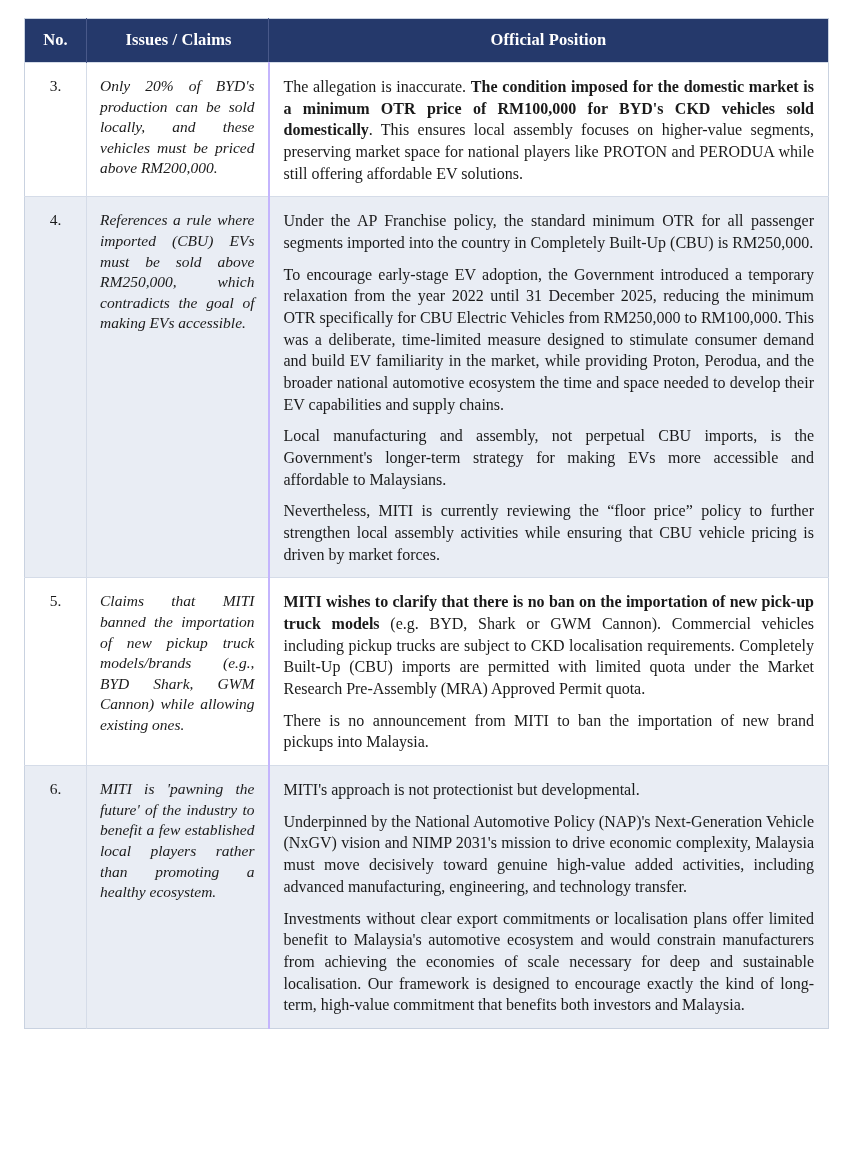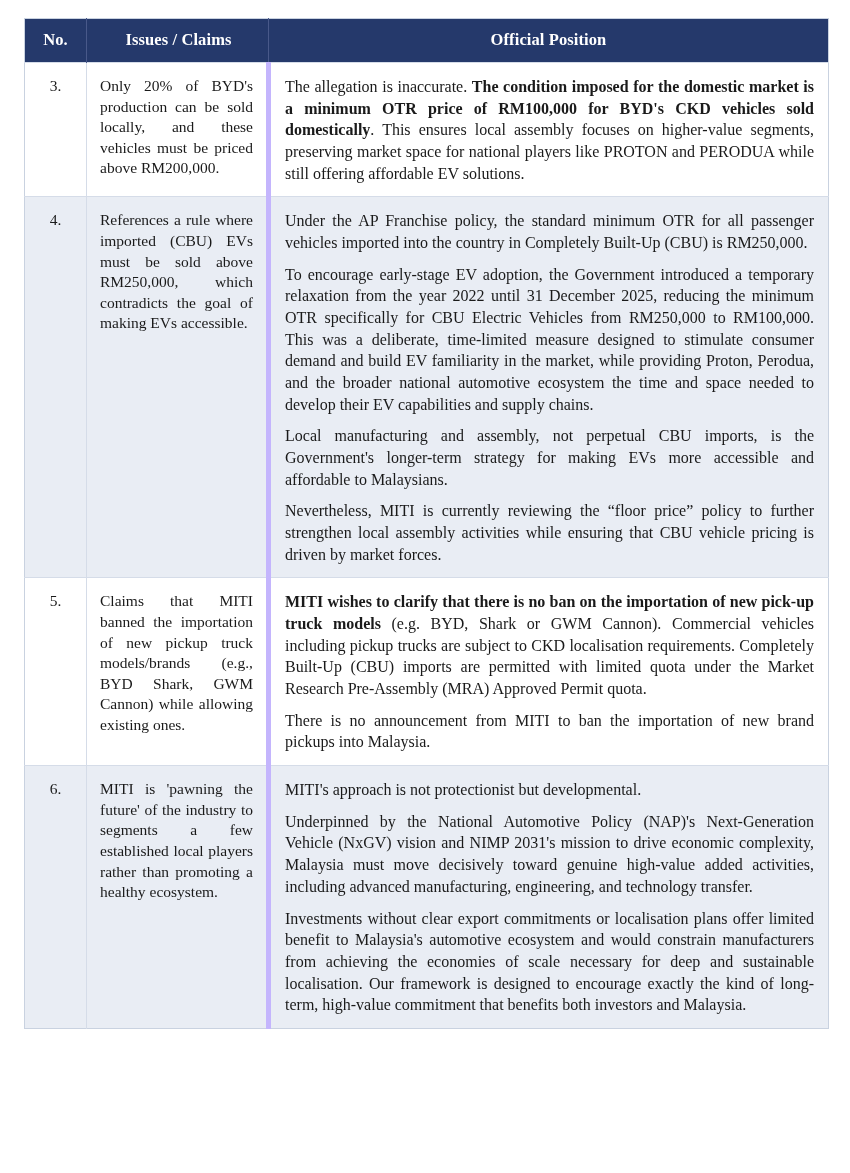--- a/index.html
+++ b/index.html
@@ -68,26 +68,27 @@
   }
 
   td.cell-no {
     text-align: center;
     font-size: 15.5px;
     padding: 14px 6px 12px 6px;
     border-right: 1px solid #d5dce8;
     color: #1a1a1a;
   }
   td.cell-claim {
+    font-style: italic;
     font-size: 15.5px;
     line-height: 1.33;
     text-align: justify;
     text-align-last: left;
     padding: 13px 13px 12px 13px;
-    border-right: 5px solid #c4b5fd;
+    border-right: 2px solid #c4b5fd;
     hyphens: none;
   }
   td.cell-pos {
     font-size: 16px;
     line-height: 1.355;
     text-align: justify;
     text-align-last: left;
     padding: 13px 14px 12px 14px;
   }
   td.cell-pos p {
@@ -120,37 +121,37 @@
           <td class="cell-no">3.</td>
           <td class="cell-claim">Only 20% of BYD's production can be sold locally, and these vehicles must be priced above RM200,000.</td>
           <td class="cell-pos">
             <p><span>The allegation is inaccurate. </span><span class="b">The condition imposed for the domestic market is a minimum OTR price of RM100,000 for BYD's CKD vehicles sold domestically</span><span>. This ensures local assembly focuses on higher-value segments, preserving market space for national players like PROTON and PERODUA while still offering affordable EV solutions.</span></p>
           </td>
         </tr>
         <tr class="striped">
           <td class="cell-no">4.</td>
           <td class="cell-claim">References a rule where imported (CBU) EVs must be sold above RM250,000, which contradicts the goal of making EVs accessible.</td>
           <td class="cell-pos">
-            <p><span>Under the AP Franchise policy, the standard minimum OTR for all passenger vehicles imported into the country in Completely Built-Up (CBU) is RM250,000.</span></p>
+            <p><span>Under the AP Franchise policy, the standard minimum OTR for all passenger segments imported into the country in Completely Built-Up (CBU) is RM250,000.</span></p>
             <p><span>To encourage early-stage EV adoption, the Government introduced a temporary relaxation from the year 2022 until 31 December 2025, reducing the minimum OTR specifically for CBU Electric Vehicles from RM250,000 to RM100,000. This was a deliberate, time-limited measure designed to stimulate consumer demand and build EV familiarity in the market, while providing Proton, Perodua, and the broader national automotive ecosystem the time and space needed to develop their EV capabilities and supply chains.</span></p>
             <p><span>Local manufacturing and assembly, not perpetual CBU imports, is the Government's longer-term strategy for making EVs more accessible and affordable to Malaysians.</span></p>
             <p><span>Nevertheless, MITI is currently reviewing the “floor price” policy to further strengthen local assembly activities while ensuring that CBU vehicle pricing is driven by market forces.</span></p>
           </td>
         </tr>
         <tr class="plain">
           <td class="cell-no">5.</td>
           <td class="cell-claim">Claims that MITI banned the importation of new pickup truck models/brands (e.g., BYD Shark, GWM Cannon) while allowing existing ones.</td>
           <td class="cell-pos">
             <p><span class="b">MITI wishes to clarify that there is no ban on the importation of new pick-up truck models</span><span> (e.g. BYD, Shark or GWM Cannon). Commercial vehicles including pickup trucks are subject to CKD localisation requirements. Completely Built-Up (CBU) imports are permitted with limited quota under the Market Research Pre-Assembly (MRA) Approved Permit quota.</span></p>
             <p><span>There is no announcement from MITI to ban the importation of new brand pickups into Malaysia.</span></p>
           </td>
         </tr>
         <tr class="striped">
           <td class="cell-no">6.</td>
-          <td class="cell-claim">MITI is 'pawning the future' of the industry to segments a few established local players rather than promoting a healthy ecosystem.</td>
+          <td class="cell-claim">MITI is 'pawning the future' of the industry to benefit a few established local players rather than promoting a healthy ecosystem.</td>
           <td class="cell-pos">
             <p><span>MITI's approach is not protectionist but developmental.</span></p>
             <p><span>Underpinned by the National Automotive Policy (NAP)'s Next-Generation Vehicle (NxGV) vision and NIMP 2031's mission to drive economic complexity, Malaysia must move decisively toward genuine high-value added activities, including advanced manufacturing, engineering, and technology transfer.</span></p>
             <p><span>Investments without clear export commitments or localisation plans offer limited benefit to Malaysia's automotive ecosystem and would constrain manufacturers from achieving the economies of scale necessary for deep and sustainable localisation. Our framework is designed to encourage exactly the kind of long-term, high-value commitment that benefits both investors and Malaysia.</span></p>
           </td>
         </tr>
       </tbody>
   </table>
 </div>
 

